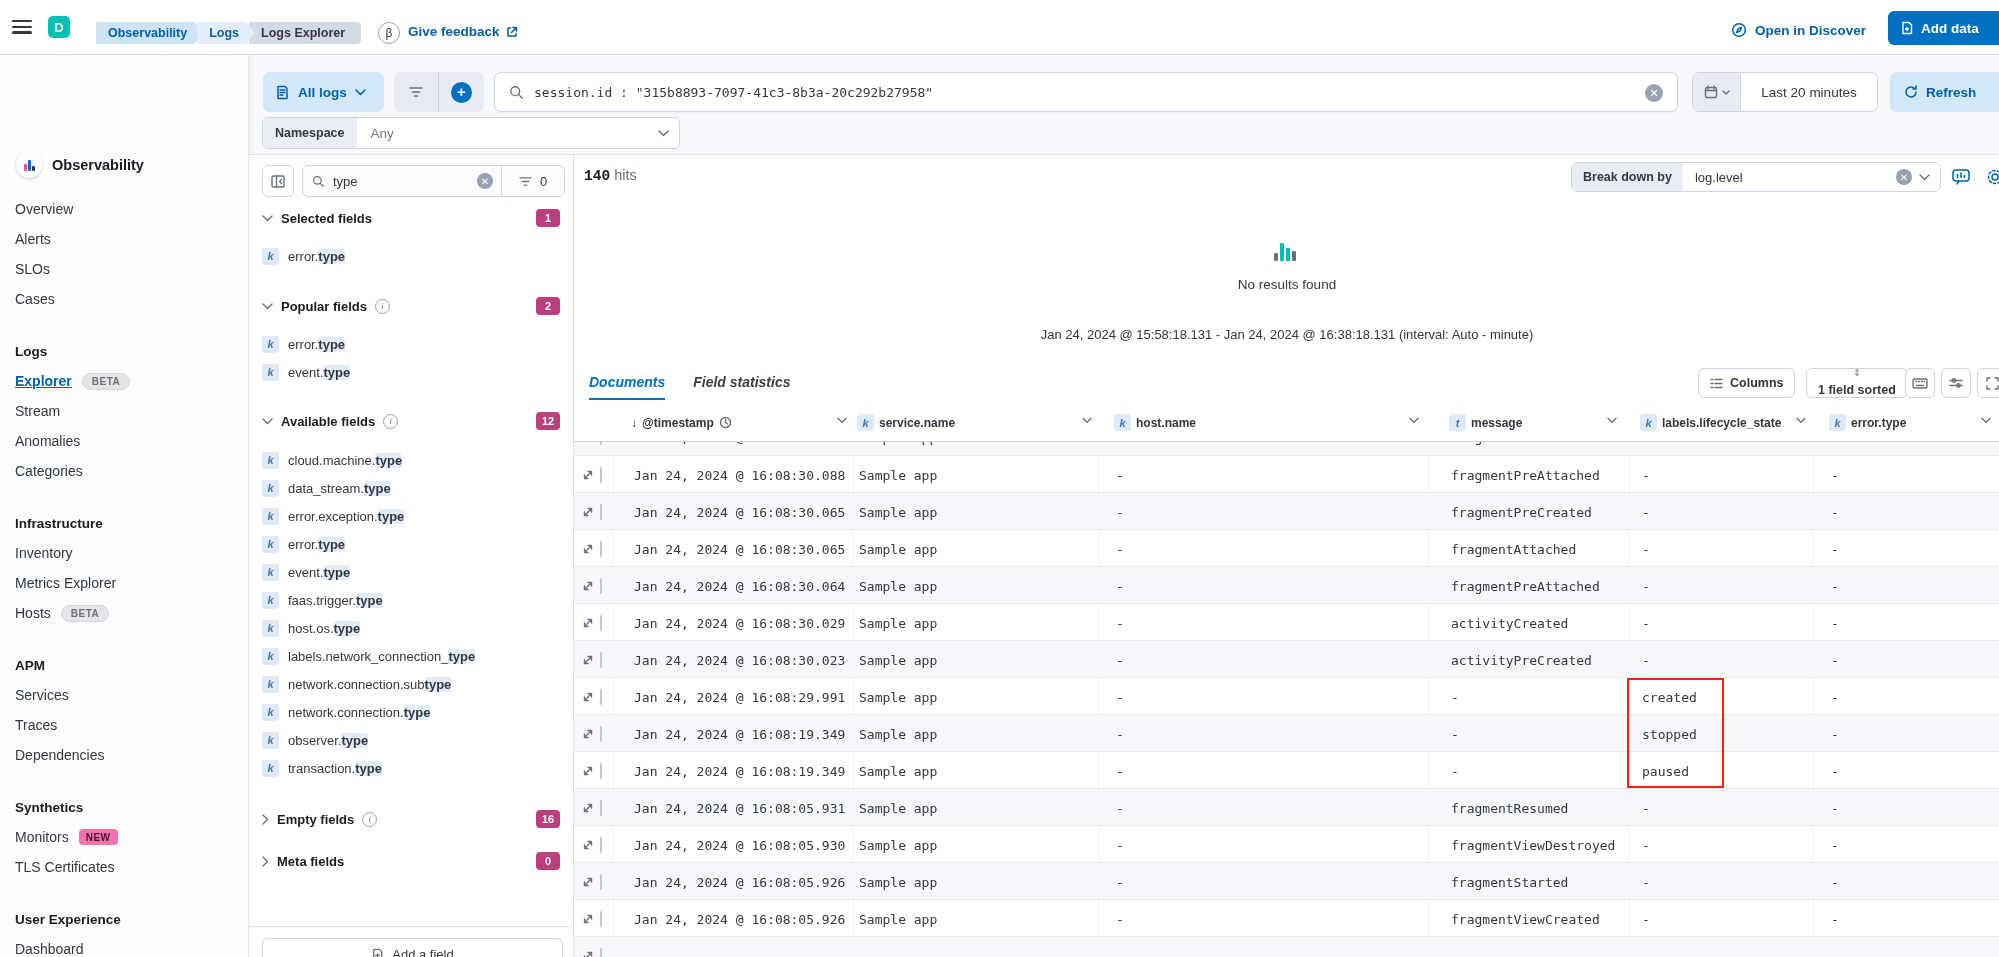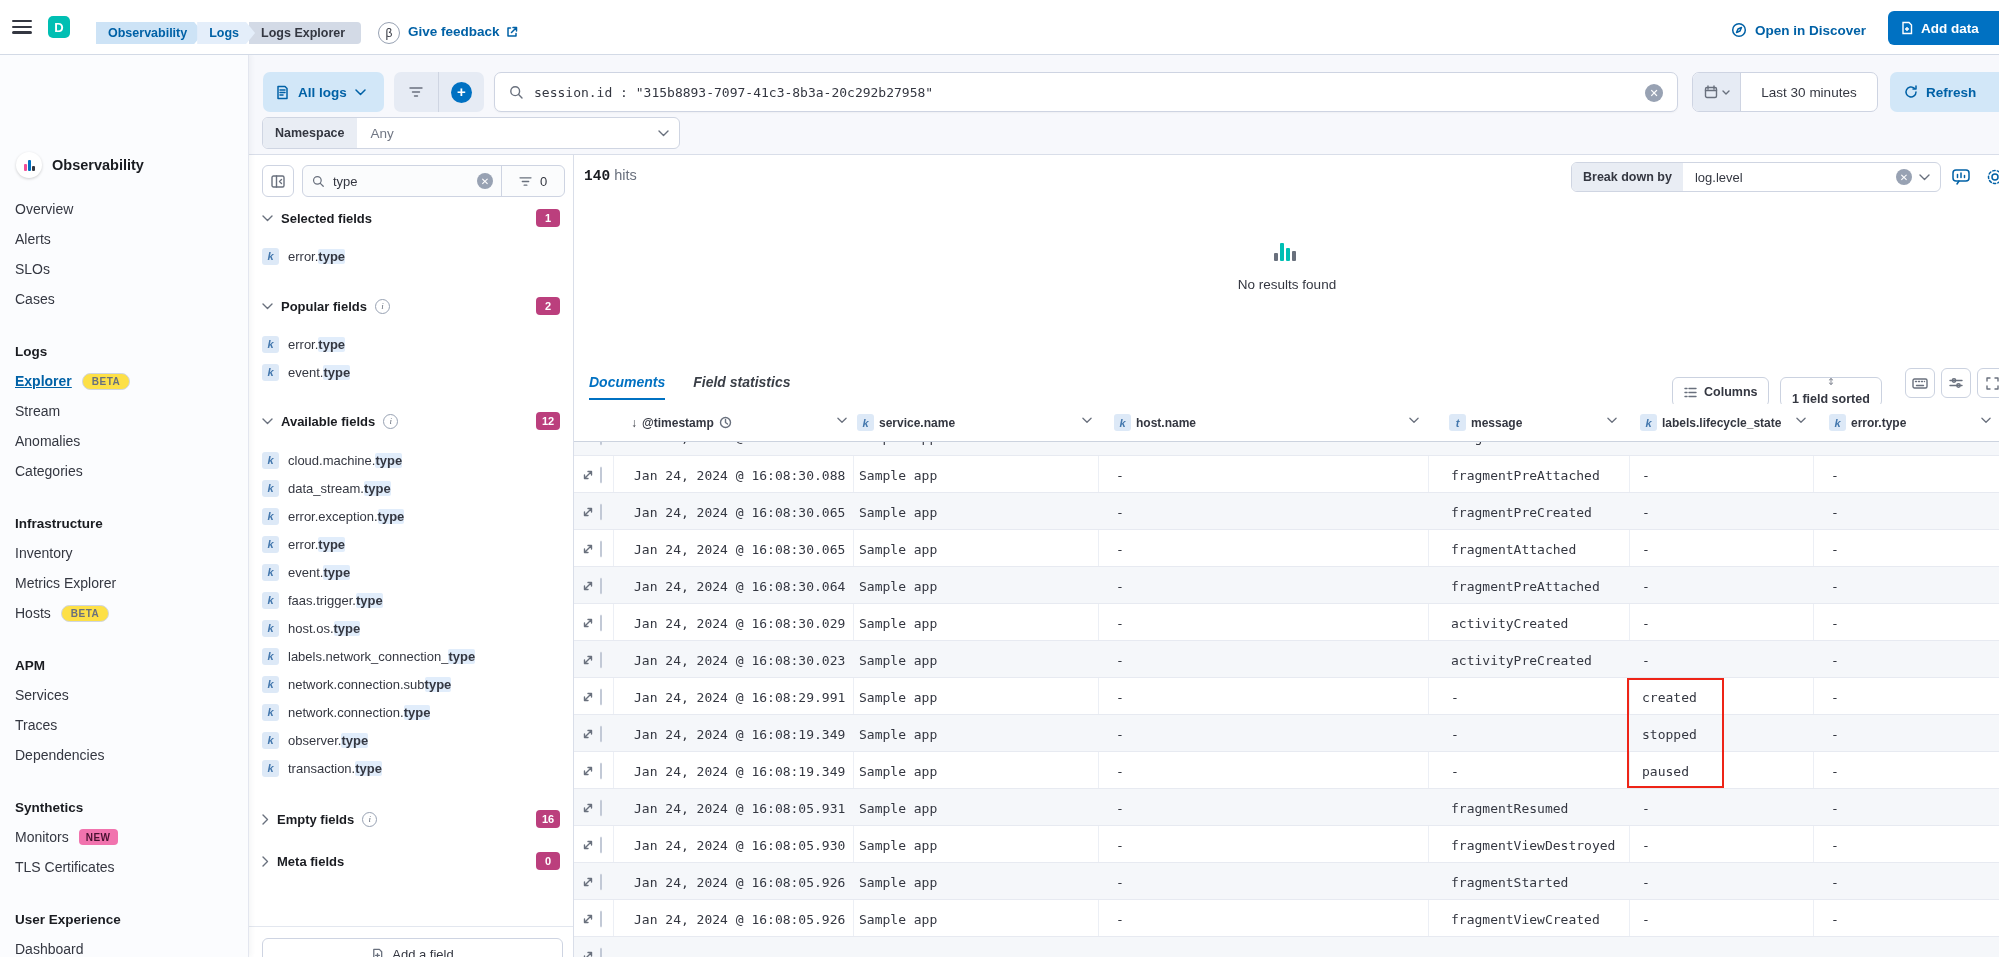--- a/index.html
+++ b/index.html
@@ -31,21 +31,21 @@
   .sidebar{position:absolute;left:0;top:54px;width:248px;height:903px;background:#fbfcfe;border-right:1px solid #e3e6ef;
            box-shadow:2px 0 5px rgba(40,50,70,.05);z-index:10;overflow:hidden;}
   .sb-title{position:absolute;left:16px;top:98px;display:flex;align-items:center;gap:10px;}
   .sb-title .t{font-size:14.5px;font-weight:700;color:#1a1c21;}
   .o11y-badge{width:26px;height:26px;border-radius:50%;background:#fff;box-shadow:0 1px 3px rgba(0,0,0,.18);display:flex;align-items:center;justify-content:center;}
   .navlist{position:absolute;left:0;top:140px;width:248px;}
   .nav-row{height:30px;display:flex;align-items:center;padding:0 15px;font-size:14px;color:#343741;cursor:pointer;}
   .nav-row.head{font-weight:700;color:#1a1c21;margin-top:22px;cursor:default;font-size:13.5px;}
   .nav-label.active{color:#0061a6;font-weight:600;text-decoration:underline;}
   .nav-badge{margin-left:10px;font-size:10px;font-weight:700;letter-spacing:.5px;border-radius:10px;padding:2px 9px;}
-  .nav-badge.beta{border:1px solid #cfd5e2;background:#fde047;color:#69707d;}
+  .nav-badge.beta{border:1px solid #cfd5e2;background:#e5e5e5;color:#69707d;}
   .nav-badge.new{background:#f173ae;color:#4a1232;border-radius:4px;padding:2.5px 7px;}
 
   
   .btn40{position:absolute;top:72px;height:40px;border-radius:7px;display:flex;align-items:center;box-sizing:border-box;}
   .all-logs{left:263px;width:121px;background:#d2e7f8;color:#0061a6;font-size:13.5px;font-weight:600;gap:8px;padding:0 12px;cursor:pointer;}
   .filter-group{left:394px;width:90px;background:#e6ebf4;}
   .filter-btn{width:45px;height:40px;display:flex;align-items:center;justify-content:center;border-right:1px solid #cfd5e2;cursor:pointer;box-sizing:border-box;}
   .plus-btn{width:45px;height:40px;display:flex;align-items:center;justify-content:center;cursor:pointer;}
   .plus-circle{width:21px;height:21px;border-radius:50%;background:#0071c2;color:#fff;font-size:15px;font-weight:700;display:flex;align-items:center;justify-content:center;line-height:0;}
   .querybar{left:494px;width:1184px;background:#fff;border:1px solid #ced4e2;box-shadow:0 1px 2px rgba(0,0,0,.04);gap:10px;padding:0 14px;cursor:text;}
@@ -103,22 +103,22 @@
   .bd-clear{width:16px;height:16px;border-radius:50%;background:#98a2b3;color:#fff;font-size:10px;display:flex;align-items:center;justify-content:center;margin-right:7px;cursor:pointer;}
   .bd-icons{position:absolute;left:1377px;top:12px;display:flex;gap:14px;}
   .nores{position:absolute;left:0;top:84px;width:1426px;text-align:center;}
   .nores .bars{display:inline-block;}
   .nores .msg{margin-top:12px;font-size:13.5px;color:#343741;}
   .timecaption{position:absolute;left:0;top:172px;width:1426px;text-align:center;font-size:13px;color:#343741;}
   .tabs{position:absolute;left:15px;top:211px;height:32px;display:flex;gap:28px;}
   .tab{font-size:14px;font-weight:700;display:flex;align-items:center;cursor:pointer;position:relative;color:#3a3f47;font-style:italic;}
   .tab.active{color:#0071c2;}
   .tab.active::after{content:"";position:absolute;left:0;right:0;bottom:-2px;height:2.5px;background:#0071c2;}
-  .gridbtn{position:absolute;top:222px;height:30px;border:1px solid #cbd2e0;border-radius:6px;background:#fff;display:flex;align-items:center;
-           gap:7px;padding:0 11px;font-size:12.5px;font-weight:600;color:#343741;cursor:pointer;box-sizing:border-box;}
+  .gridbtn{position:absolute;top:213px;height:30px;border:1px solid #cbd2e0;border-radius:6px;background:#fff;display:flex;align-items:center;
+           gap:7px;padding:0 11px;font-size:12.5px;font-weight:600;color:#343741;cursor:pointer;box-sizing:border-box;margin-left:26px;}
   .iconbtn{position:absolute;top:213px;width:30px;height:30px;border:1px solid #cbd2e0;border-radius:6px;background:#fff;display:flex;
            align-items:center;justify-content:center;cursor:pointer;box-sizing:border-box;}
   .thead{position:absolute;left:0;top:249px;width:1426px;height:37px;border-bottom:1px solid #ccd3df;background:#fff;z-index:3;}
   .th{position:absolute;top:0;height:37px;display:flex;align-items:center;gap:5px;font-size:12px;font-weight:700;color:#343741;cursor:pointer;}
   .th .chev{position:absolute;top:13px;}
   .sortarrow{font-size:12px;font-weight:400;}
   .vline{position:absolute;top:249px;bottom:0;width:1px;background:#eceff5;z-index:1;}
   .tbody{position:absolute;left:0;top:286px;width:1426px;z-index:2;}
   .trow{position:relative;height:37px;border-bottom:1px solid #e7eaf1;box-sizing:border-box;}
   .tbody .trow:nth-child(odd){background:#f5f7fa;}
@@ -331,21 +331,21 @@
   <div class="btn40 dategroup">
     <div class="dateseg1">
       <svg width="14" height="14" viewBox="0 0 14 14">
           <rect class="ico" x="1.5" y="2.5" width="11" height="10" rx="1.5"></rect>
           <path class="ico" d="M4 1v3M10 1v3M1.5 5.5h11"></path>
         </svg>
       <svg width="8" height="5" viewBox="0 0 8 5">
           <path class="ico" d="M1 1l3 3 3-3"></path>
         </svg>
     </div>
-    <div class="dateseg2">Last 30 minutes</div>
+    <div class="dateseg2">Last 20 minutes</div>
   </div>
   <div class="btn40 refresh">
     <svg width="14" height="14" viewBox="0 0 14 14">
         <path class="ico-blue" d="M12 7a5 5 0 1 1-1.6-3.7"></path>
         <path class="ico-blue" d="M12 1v3h-3"></path>
       </svg>
     <span>Refresh</span>
   </div>
 
   <div class="nsbar">
@@ -529,20 +529,21 @@
       <span class="bars">
         <svg width="26" height="22" viewBox="0 0 26 22">
             <rect x="0" y="14" width="4" height="8" rx="1" fill="#69707d"></rect>
             <rect x="6" y="4" width="4" height="18" rx="1" fill="#00bfb3"></rect>
             <rect x="12" y="9" width="4" height="13" rx="1" fill="#00bfb3"></rect>
             <rect x="18" y="12" width="4" height="10" rx="1" fill="#69707d"></rect>
           </svg>
       </span>
       <div class="msg">No results found</div>
     </div>
+    <div class="timecaption">Jan 24, 2024 @ 15:58:18.131 - Jan 24, 2024 @ 16:38:18.131 (interval: Auto - minute)</div>
 
     <div class="tabs">
       <div class="tab active">Documents</div>
       <div class="tab">Field statistics</div>
     </div>
     <div class="gridbtn" style="left:1098px;">
       <svg width="13" height="11" viewBox="0 0 13 11">
           <path class="ico" d="M1 1.5h2M5 1.5h7M1 5.5h2M5 5.5h7M1 9.5h2M5 9.5h7"></path>
         </svg>
       <span>Columns</span>

